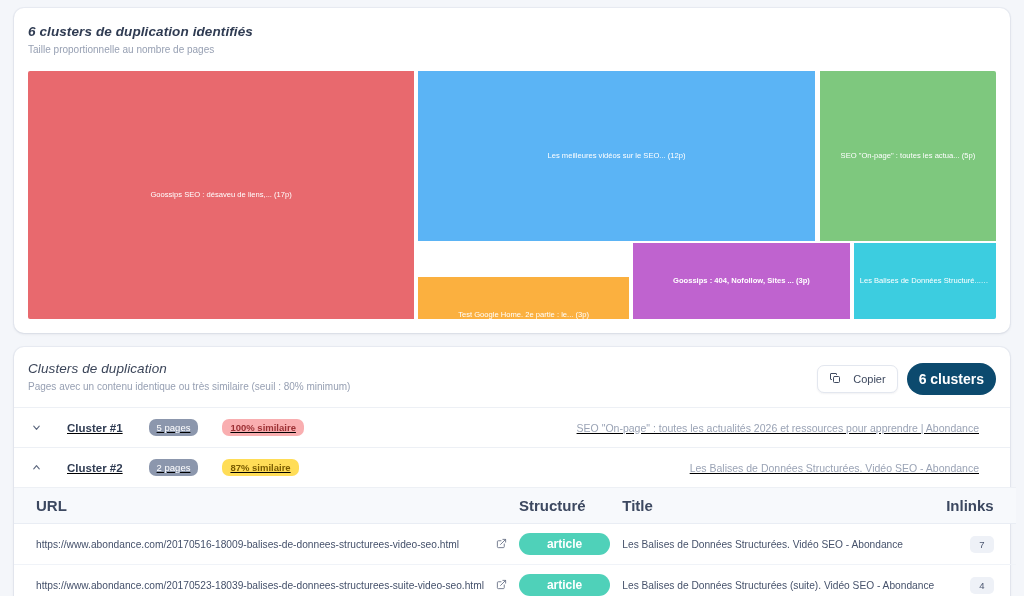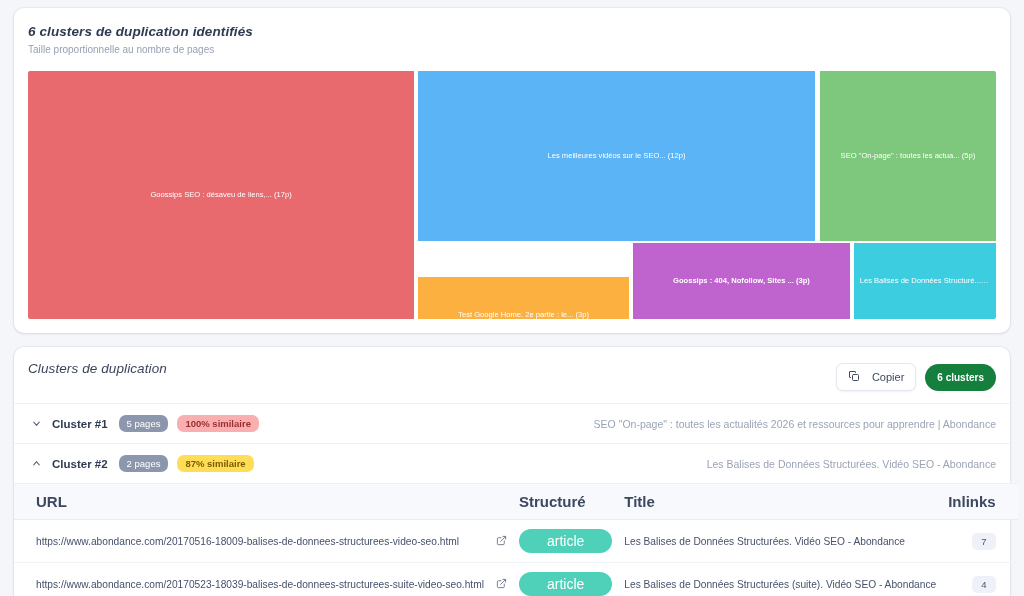--- a/index.html
+++ b/index.html
@@ -88,37 +88,38 @@
     background: #ffffff;
     border: 1px solid #e3e7ef;
     border-radius: 7px;
     padding: 6px 11px;
     font-size: 11px;
     color: #3f4a60;
     box-shadow: 0 1px 2px rgba(30,40,70,.06);
     cursor: pointer;
   }
   .pill-count {
-    background: #15803d;
+    background: #0c4a6e;
     color: #ffffff;
     border-radius: 999px;
-    font-size: 10px;
+    font-size: 14px;
     font-weight: bold;
     padding: 8px 12px;
   }
 
   
   .cluster-row {
     display: flex;
     align-items: center;
-    gap: 9px;
-    padding: 11px 14px 11px 16px;
+    gap: 24px;
+    padding: 11px 31px 11px 16px;
     border-top: 1px solid #edf0f5;
     cursor: pointer;
     min-height: 38px;
+    text-decoration: underline;
   }
   .chev {
     width: 13px; height: 13px;
     flex: 0 0 13px;
     display: flex; align-items: center; justify-content: center;
     color: #5b667d;
   }
   .cluster-name {
     font-size: 11.5px;
     font-weight: bold;
@@ -172,22 +173,22 @@
   .col-title { }
   .col-inlinks { width: 70px; text-align: right; padding-right: 22px !important; }
   th.col-url { padding-left: 22px !important; }
   th.col-inlinks { text-align: right; padding-right: 22px !important; }
   .url-text { color: #44506a; }
   .ext-icon { color: #6b7489; display: inline-block; line-height: 0; }
   .cat-badge {
     display: inline-block;
     background: #4fd1b9;
     color: #ffffff;
-    font-size: 14px;
-    font-weight: normal;
+    font-size: 12px;
+    font-weight: bold;
     border-radius: 999px;
     padding: 4px 28px;
   }
   .inlinks-badge {
     display: inline-block;
     background: #eef1f7;
     color: #4b5670;
     font-size: 9.5px;
     border-radius: 5px;
     padding: 3px 9px;
@@ -224,20 +225,21 @@
         <span class="tm-label">Les Balises de Données Structuré... (2p)</span>
       </div>
     </div>
   </div>
 
   <div class="card clusters-card">
 
     <div class="clusters-head">
       <div class="clusters-head-left">
         <div class="card-title">Clusters de duplication</div>
+        <div class="card-sub">Pages avec un contenu identique ou très similaire (seuil : 80% minimum)</div>
       </div>
       <div class="clusters-head-right">
         <button class="copy-btn">
           <span class="icon">
             <svg width="12" height="12" viewBox="0 0 24 24" fill="none" stroke="#3f4a60" stroke-width="2" stroke-linecap="round" stroke-linejoin="round">
               <rect x="9" y="9" width="12" height="12" rx="2"></rect>
               <path d="M5 15H4a1 1 0 0 1-1-1V4a1 1 0 0 1 1-1h10a1 1 0 0 1 1 1v1"></path>
             </svg>
           </span>
           <span>Copier</span>

